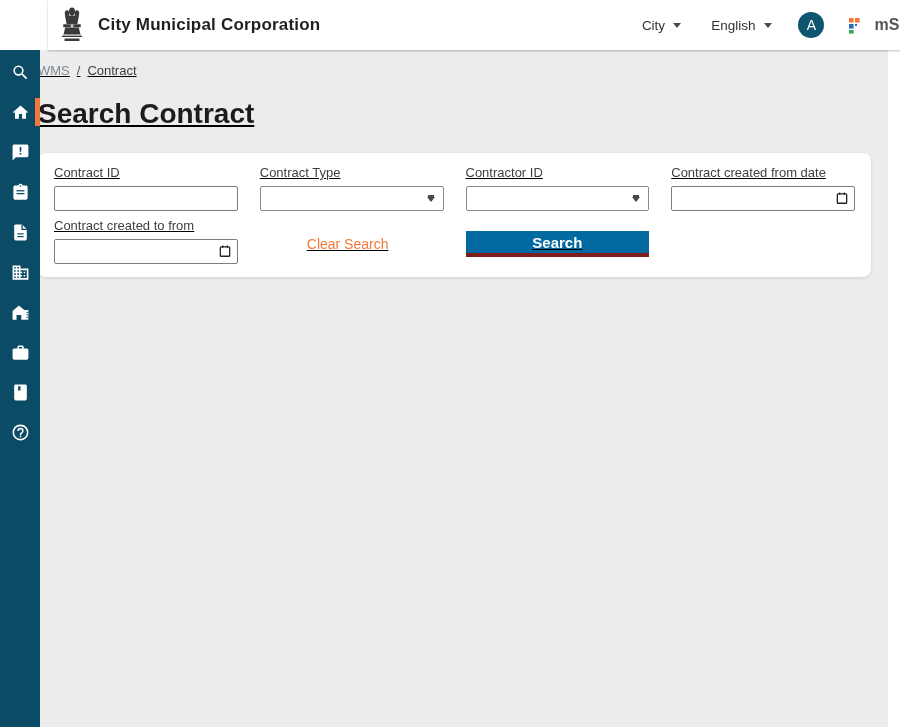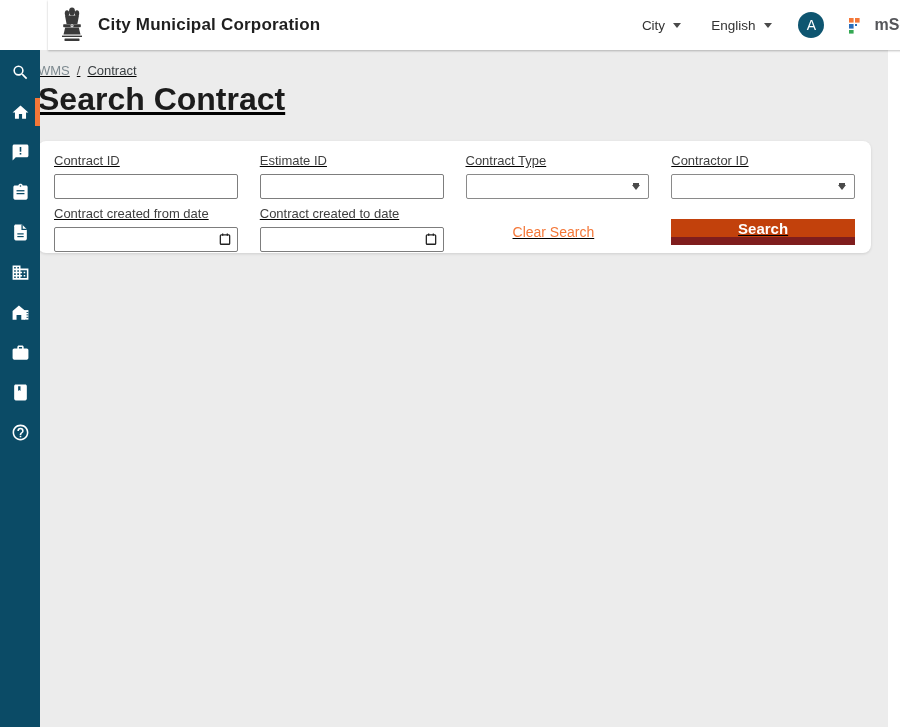--- a/index.html
+++ b/index.html
@@ -26,39 +26,39 @@
   .nav-item svg { width:19px; height:19px; }
   .nav-item:first-child { margin-top:2px; }
   .active-bar { position:absolute; right:0; top:6px; width:5px; height:28px; background:#F47738; }
 
   
   .main { position:absolute; top:50px; left:28px; width:860px; height:677px; background:#ECECEC; padding:13px 17px 0 10px;text-decoration:underline; }
   .breadcrumb { font-size:13px; display:flex; gap:7px; align-items:center; }
   .crumb-module { color:#7e8a90; cursor:pointer; }
   .crumb-sep { color:#555; }
   .crumb-current { color:#3a3f42; }
-  .page-title { font-size:32px; font-weight:bold; color:#1c1c1c; margin-top:3px; }
+  .page-title { font-size:28px; font-weight:bold; color:#1c1c1c; margin-top:20px; }
 
   
   .card { margin-top:23px; background:#fff; border-radius:8px; box-shadow:0 1px 3px rgba(0,0,0,.12);
-          padding:12px 16px 1px; }
+          padding:12px 16px 13px; }
   .form-grid { display:grid; grid-template-columns:repeat(4, 1fr); column-gap:22px; row-gap:7px; }
   .field-label { display:block; font-size:13px; color:#3f3f3f; height:16px; margin-bottom:5px; }
   .input-wrap { position:relative; }
   .text-input { width:100%; height:25px; border:1px solid #7d7d7d; border-radius:2px; background:#fff;
                 font-size:13px; padding:0 6px; outline:none; font-family:"Liberation Sans", sans-serif; }
   .select-box { position:relative; width:100%; height:25px; border:1px solid #8a8a8a; border-radius:2px; background:#fff; cursor:pointer; }
   .select-caret { position:absolute; right:8px; top:10px; width:0; height:0;
                   border-left:4.5px solid transparent; border-right:4.5px solid transparent; border-top:5px solid #4a4a4a; }
   .select-caret::before { content:""; position:absolute; left:-3px; top:-7px; width:6px; height:1.6px; background:#4a4a4a; }
   .date-icon { position:absolute; right:6px; top:5px; pointer-events:none; }
   .cell-clear { display:flex; justify-content:center; align-items:flex-end; padding:0 8px 12px 0; }
   .clear-link { color:#F47738; font-size:14px; cursor:pointer; }
   .cell-search { display:flex; align-items:flex-end; }
-  .search-btn { width:100%; height:26px; margin-bottom:7px; background:#c2410c; border:none; border-bottom:8px solid #7f1d1d;
+  .search-btn { width:100%; height:26px; margin-bottom:7px; background:#0369a1; border:none; border-bottom:4px solid #7f1d1d;
                 color:#fff; font-size:15px; font-weight:bold; cursor:pointer; font-family:"Liberation Sans", sans-serif; }
 </style>
 </head>
 <body>
 
 <div class="header">
   <div class="emblem">
     <svg width="26" height="36" viewBox="0 0 26 36">
       <g fill="#3a3a3a">
         <ellipse cx="13" cy="4.6" rx="3" ry="4"></ellipse>
@@ -182,26 +182,20 @@
   <div class="card">
     <div class="form-grid">
 
       <div>
         <label class="field-label">Contract ID</label>
         <div class="input-wrap">
           <input class="text-input" type="text" value="" style="">
         </div>
       </div>
 
-      <div>
-        <label class="field-label">Estimate ID</label>
-        <div class="input-wrap">
-          <input class="text-input" type="text" value="" style="">
-        </div>
-      </div>
 
       <div>
         <label class="field-label">Contract Type</label>
         <div class="select-box">
           <span></span>
           <span class="select-caret"></span>
         </div>
       </div>
 
       <div>
@@ -217,21 +211,21 @@
         <div class="input-wrap">
           <input class="text-input" type="text" value="" style="">
           <svg class="date-icon" width="14" height="14" viewBox="0 0 24 24">
             <rect x="4" y="5" width="16" height="16" rx="1.5" fill="none" stroke="#222" stroke-width="2.2"></rect>
             <path d="M8 2.5v4M16 2.5v4" stroke="#222" stroke-width="2.2"></path>
           </svg>
         </div>
       </div>
 
       <div>
-        <label class="field-label">Contract created to date</label>
+        <label class="field-label">Contract created to from</label>
         <div class="input-wrap">
           <input class="text-input" type="text" value="" style="">
           <svg class="date-icon" width="14" height="14" viewBox="0 0 24 24">
             <rect x="4" y="5" width="16" height="16" rx="1.5" fill="none" stroke="#222" stroke-width="2.2"></rect>
             <path d="M8 2.5v4M16 2.5v4" stroke="#222" stroke-width="2.2"></path>
           </svg>
         </div>
       </div>
 
       <div class="cell-clear">

